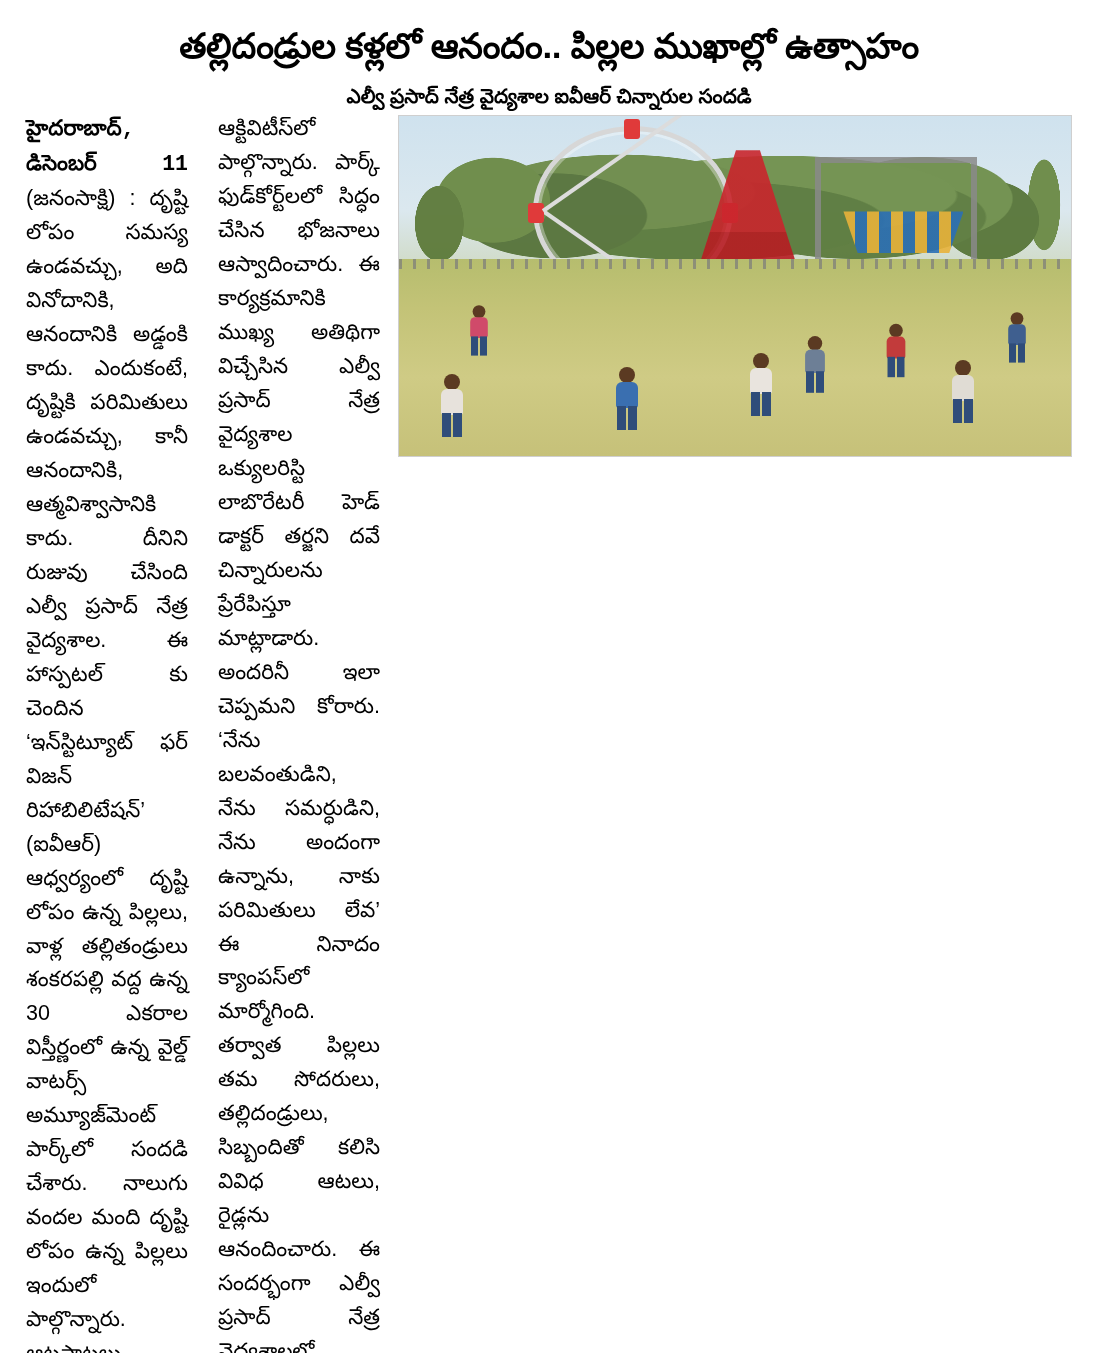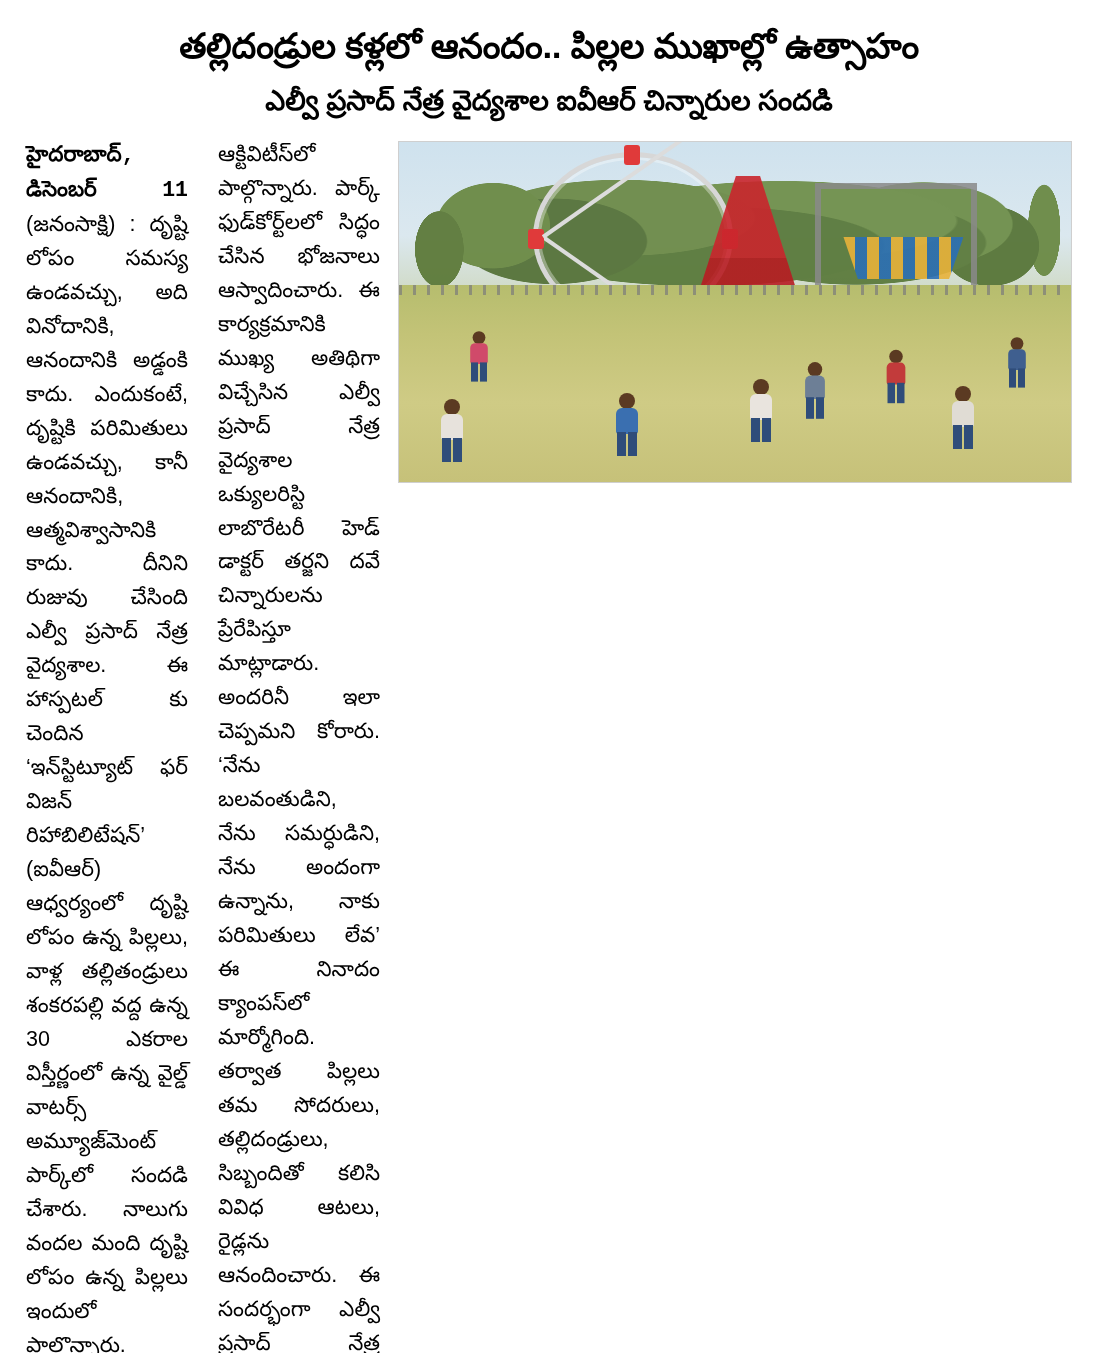--- a/index.html
+++ b/index.html
@@ -26,23 +26,23 @@
     text-align: center;
     font-weight: bold;
     font-size: 35px;
     line-height: 1.15;
     letter-spacing: -0.3px;
     margin: 8px 0 18px 0;
   }
   .subhead {
     text-align: center;
     font-weight: bold;
-    font-size: 28px;
+    font-size: 20px;
     line-height: 1.2;
-    margin: 0 0 20px 0;
+    margin: 0 0 4px 0;
   }
   .body-wrap {
     position: relative;
   }
   .columns {
     column-count: 2;
     column-gap: 30px;
     font-size: 21.5px;
     line-height: 1.58;
     text-align: justify;

